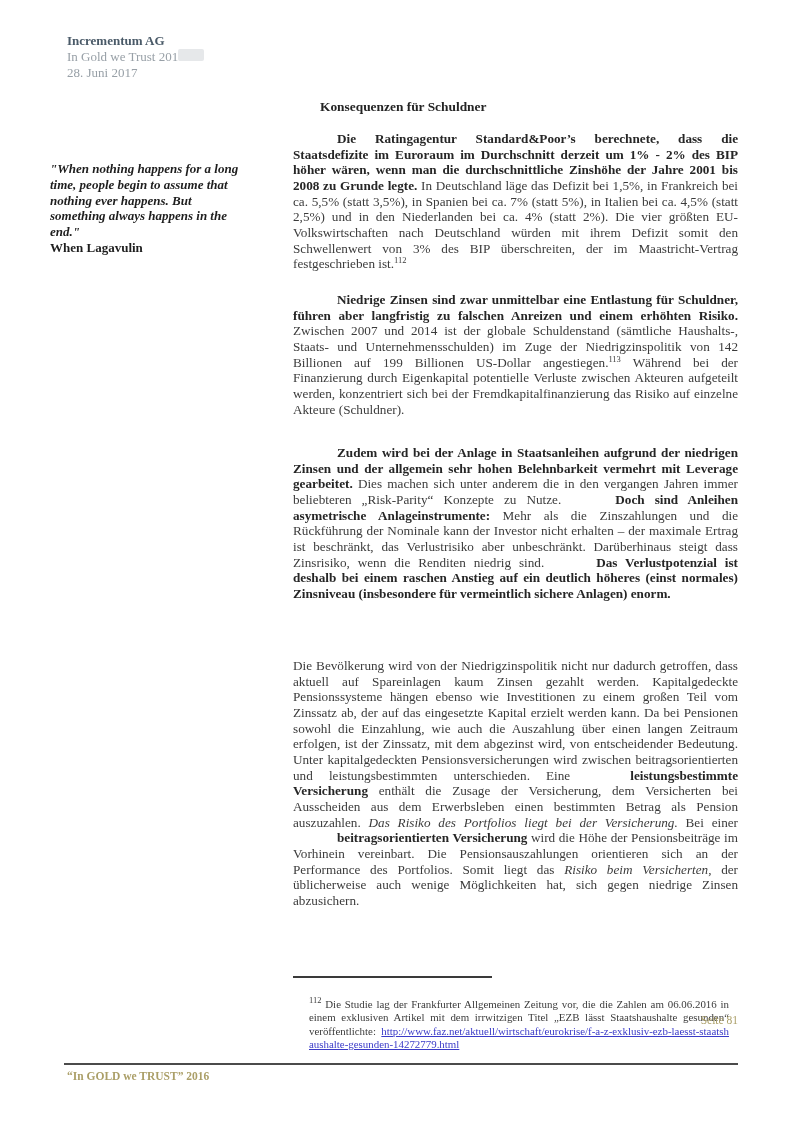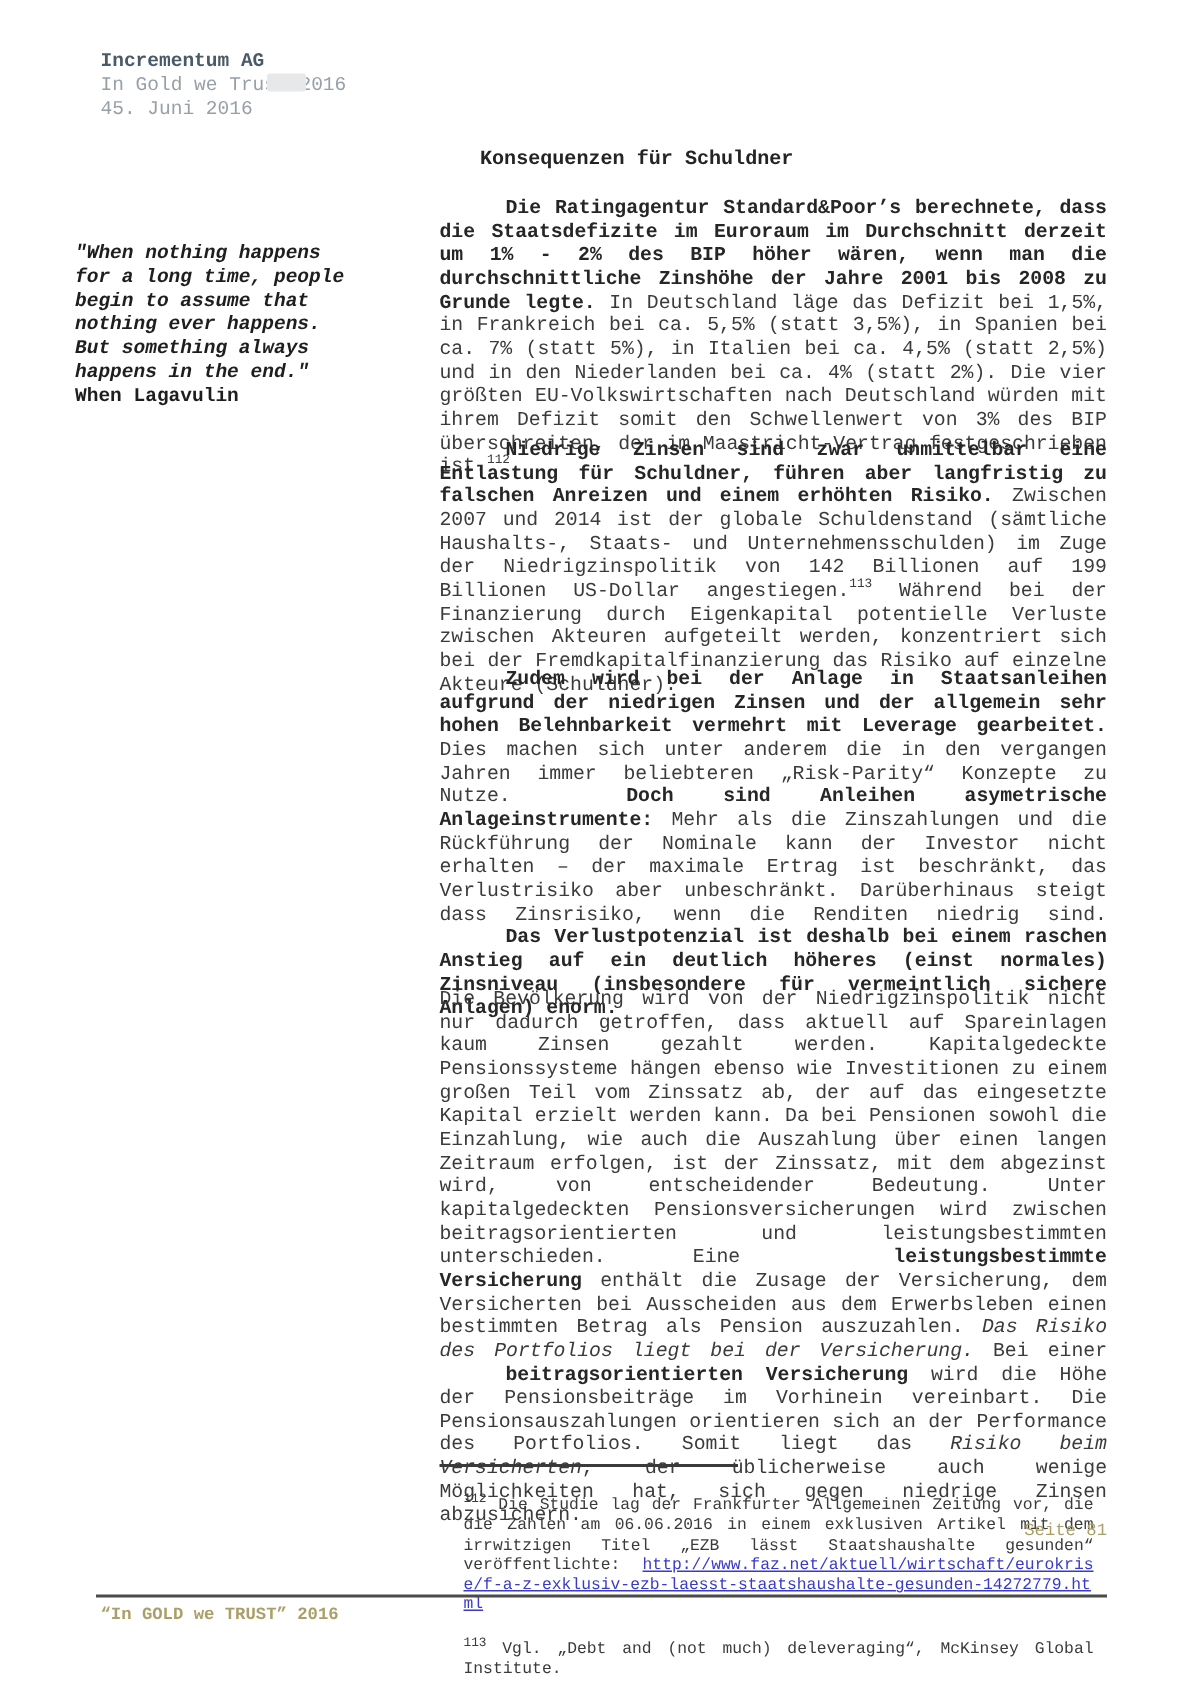--- a/index.html
+++ b/index.html
@@ -2,21 +2,21 @@
 <html lang="de"><head>
 <meta charset="utf-8">
 <title>Document Page</title>
 <style>
   html, body { margin: 0; padding: 0; background: #ffffff; }
   .page {
     position: relative;
     width: 795px;
     height: 1125px;
     background: #ffffff;
-    font-family: Liberation Mono, monospace;
+    font-family: Liberation Serif, serif;
     color: #3d3d3d;
     overflow: hidden;
   }
 
   
   .header { position: absolute; left: 67px; top: 33px; font-size: 13px; line-height: 16px; }
   .header .company { font-weight: bold; color: #4a5a68; }
   .header .sub { color: #98a0a7; }
   .logo-mark {
     position: absolute; left: 178px; top: 49px; width: 26px; height: 12px;
@@ -74,21 +74,21 @@
   }
 </style>
 </head>
 <body>
 
 <div class="page">
 
   <div class="header">
     <div class="company">Incrementum AG</div>
     <div class="sub">In Gold we Trust 2016</div>
-    <div class="sub">45. Juni 2016</div>
+    <div class="sub">28. Juni 2017</div>
   </div>
   <div class="logo-mark"></div>
 
   <div class="quote">
     <span>"When nothing happens for a long time, people begin to assume that nothing ever happens. But something always happens in the end."</span>
     <span class="author">When Lagavulin</span>
   </div>
 
   <h2 class="heading col" style="top:99px;padding-left:27px;">Konsequenzen für Schuldner</h2>
 
@@ -97,20 +97,19 @@
   <p class="para col rich" style="top:292px;"><span class="b">Niedrige Zinsen sind zwar unmittelbar eine Entlastung für Schuldner, führen aber langfristig zu falschen Anreizen und einem erhöhten Risiko.</span><span> Zwischen 2007 und 2014 ist der globale Schuldenstand (sämtliche Haushalts-, Staats- und Unternehmensschulden) im Zuge der Niedrigzinspolitik von 142 Billionen auf 199 Billionen US-Dollar angestiegen.</span><sup>113</sup><span> Während bei der Finanzierung durch Eigenkapital potentielle Verluste zwischen Akteuren aufgeteilt werden, konzentriert sich bei der Fremdkapitalfinanzierung das Risiko auf einzelne Akteure (Schuldner).</span></p>
 
   <p class="para col rich" style="top:445px;"><span class="b">Zudem wird bei der Anlage in Staatsanleihen aufgrund der niedrigen Zinsen und der allgemein sehr hohen Belehnbarkeit vermehrt mit Leverage gearbeitet.</span><span> Dies machen sich unter anderem die in den vergangen Jahren immer beliebteren „Risk-Parity“ Konzepte zu Nutze. </span><span class="b">Doch sind Anleihen asymetrische Anlageinstrumente:</span><span> Mehr als die Zinszahlungen und die Rückführung der Nominale kann der Investor nicht erhalten – der maximale Ertrag ist beschränkt, das Verlustrisiko aber unbeschränkt. Darüberhinaus steigt dass Zinsrisiko, wenn die Renditen niedrig sind. </span><span class="b">Das Verlustpotenzial ist deshalb bei einem raschen Anstieg auf ein deutlich höheres (einst normales) Zinsniveau (insbesondere für vermeintlich sichere Anlagen) enorm.</span></p>
 
 
   <p class="para col rich" style="top:658px;"><span>Die Bevölkerung wird von der Niedrigzinspolitik nicht nur dadurch getroffen, dass aktuell auf Spareinlagen kaum Zinsen gezahlt werden. Kapitalgedeckte Pensionssysteme hängen ebenso wie Investitionen zu einem großen Teil vom Zinssatz ab, der auf das eingesetzte Kapital erzielt werden kann. Da bei Pensionen sowohl die Einzahlung, wie auch die Auszahlung über einen langen Zeitraum erfolgen, ist der Zinssatz, mit dem abgezinst wird, von entscheidender Bedeutung. Unter kapitalgedeckten Pensionsversicherungen wird zwischen beitragsorientierten und leistungsbestimmten unterschieden. Eine </span><span class="b">leistungsbestimmte Versicherung</span><span> enthält die Zusage der Versicherung, dem Versicherten bei Ausscheiden aus dem Erwerbsleben einen bestimmten Betrag als Pension auszuzahlen. </span><span class="i">Das Risiko des Portfolios liegt bei der Versicherung.</span><span> Bei einer </span><span class="b">beitragsorientierten Versicherung</span><span> wird die Höhe der Pensionsbeiträge im Vorhinein vereinbart. Die Pensionsauszahlungen orientieren sich an der Performance des Portfolios. Somit liegt das </span><span class="i">Risiko beim Versicherten</span><span>, der üblicherweise auch wenige Möglichkeiten hat, sich gegen niedrige Zinsen abzusichern.</span></p>
 
   <div class="fn-rule"></div>
   <div class="footnotes">
     <p class="rich"><sup>112</sup><span> Die Studie lag der Frankfurter Allgemeinen Zeitung vor, die die Zahlen am 06.06.2016 in einem exklusiven Artikel mit dem irrwitzigen Titel „EZB lässt Staatshaushalte gesunden“ veröffentlichte: </span><a>http://www.faz.net/aktuell/wirtschaft/eurokrise/f-a-z-exklusiv-ezb-laesst-staatshaushalte-gesunden-14272779.html</a></p>
-    <p class="rich"><sup>113</sup><span> Vgl. „Debt and (not much) deleveraging“, McKinsey Global Institute.</span></p>
   </div>
 
   <div class="footer-rule"></div>
   <div class="footer-left">“In GOLD we TRUST” 2016</div>
   <div class="footer-right">Seite 81</div>
 
 </div>
 
 </body></html>

